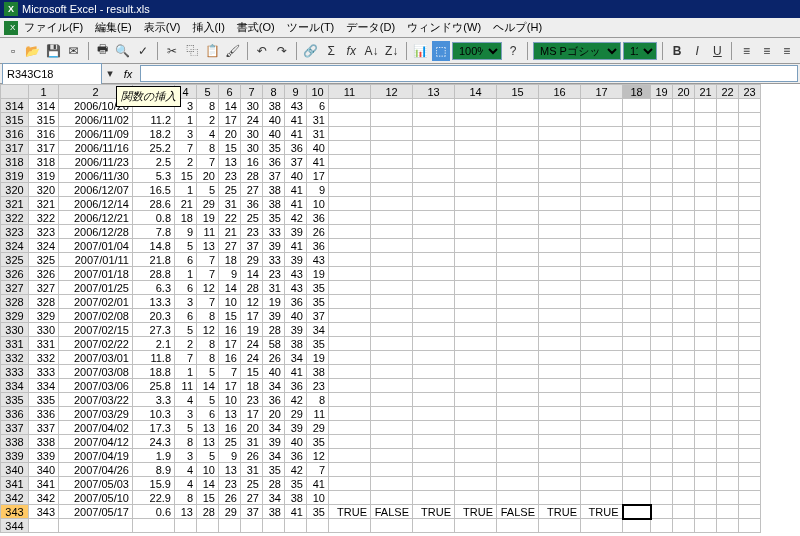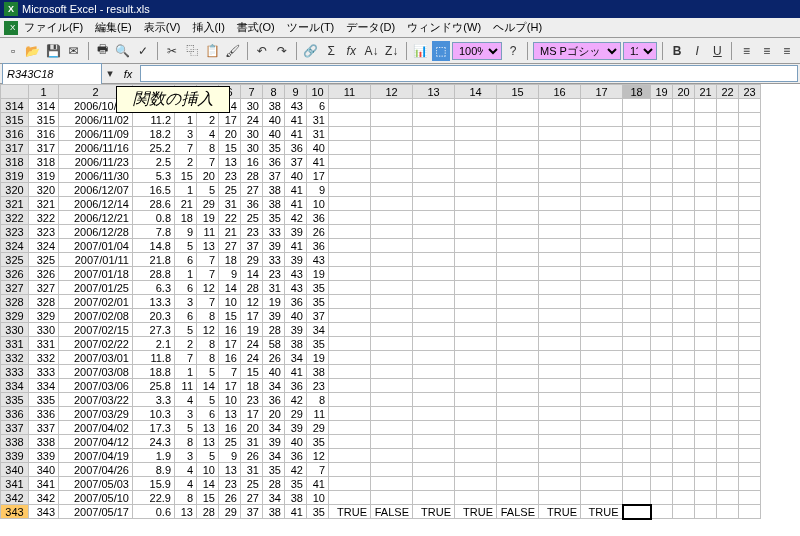--- a/index.html
+++ b/index.html
@@ -4,26 +4,26 @@
 <style>
 * { box-sizing: border-box; margin: 0; padding: 0; }
 body { font-family: "MS PGothic", sans-serif; font-size: 11px; background: #fff; width: 800px; height: 536px; overflow: hidden; }
 .titlebar { background: #0a246a; color: #fff; height: 18px; display: flex; align-items: center; padding: 0 4px; font-size: 11px; }
 .titlebar .icon { width: 14px; height: 14px; background: #1e7e34; margin-right: 4px; display: inline-flex; align-items: center; justify-content: center; color: #fff; font-weight: bold; font-size: 9px; }
 .menubar { background: #eee; height: 20px; display: flex; align-items: center; padding: 0 4px; border-bottom: 1px solid #999; font-size: 11px; }
 .menubar span { padding: 2px 6px; cursor: default; }
 .toolbar { background: #eee; height: 26px; display: flex; align-items: center; padding: 2px 4px; border-bottom: 1px solid #999; gap: 2px; }
 .tb-btn { width: 20px; height: 20px; border: 1px solid transparent; display: inline-flex; align-items: center; justify-content: center; font-size: 12px; color: #333; cursor: default; }
 .tb-sep { width: 1px; height: 18px; background: #999; margin: 0 3px; }
-.tb-select { font-size: 11px; height: 18px; border: 1px solid #7b9ebd; background: #f0abfc; padding: 0 2px; }
+.tb-select { font-size: 11px; height: 18px; border: 1px solid #7b9ebd; background: #15803d; padding: 0 2px; }
 .formulabar { background: #eee; height: 20px; display: flex; align-items: center; border-bottom: 1px solid #999; }
-.namebox { width: 100px; border: 1px solid #7b9ebd; background: #fff; height: 22px; margin: 0 2px; padding: 0 4px; display: flex; align-items: center; font-style: italic; }
+.namebox { width: 100px; border: 1px solid #7b9ebd; background: #fff; height: 22px; margin: 0 2px; padding: 0 4px; display: flex; align-items: center; }
 .namebox-dd { width: 12px; text-align: center; color: #333; cursor: default; }
 .fx-btn { width: 24px; text-align: center; font-style: italic; cursor: default; position: relative; }
-.tooltip { position: absolute; top: 18px; left: 0; background: #ffffe1; border: 1px solid #000; padding: 2px 16px; font-size: 16px; white-space: nowrap; z-index: 100; }
+.tooltip { position: absolute; top: 18px; left: 0; background: #ffffe1; border: 1px solid #000; padding: 2px 4px; font-size: 11px; white-space: nowrap; z-index: 100; }
 .formula-input { flex: 1; height: 17px; border: 1px solid #7b9ebd; background: #fff; margin-right: 2px; }
 .grid-wrap { position: relative; background: #fff; }
 table.grid { border-collapse: collapse; table-layout: fixed; }
 .grid th, .grid td { border: 1px solid #c0c0c0; height: 14px; font-size: 11px; padding: 0 3px; overflow: hidden; white-space: nowrap; }
 .grid th { background: #e4e4e4; font-weight: normal; text-align: center; color: #000; }
 .grid th.rowhead { width: 28px; text-align: center; }
 .grid td { text-align: right; }
 .grid td.txt { }
 .grid th.selcol { background: #bfbfbf; }
 .grid th.selrow { background: #ffc966; }
@@ -938,15 +938,41 @@
           <td class="txt">FALSE</td>
           <td class="txt">TRUE</td>
           <td class="txt">TRUE</td>
           <td class="selcell"></td>
           <td></td>
           <td></td>
           <td></td>
           <td></td>
           <td></td>
         </tr>
+        <tr>
+          <th class="rowhead">344</th>
+          <td></td>
+          <td></td>
+          <td></td>
+          <td></td>
+          <td></td>
+          <td></td>
+          <td></td>
+          <td></td>
+          <td></td>
+          <td></td>
+          <td></td>
+          <td></td>
+          <td></td>
+          <td></td>
+          <td></td>
+          <td></td>
+          <td></td>
+          <td></td>
+          <td></td>
+          <td></td>
+          <td></td>
+          <td></td>
+          <td></td>
+        </tr>
       </tbody>
     </table>
 </div>
 
 </body></html>

